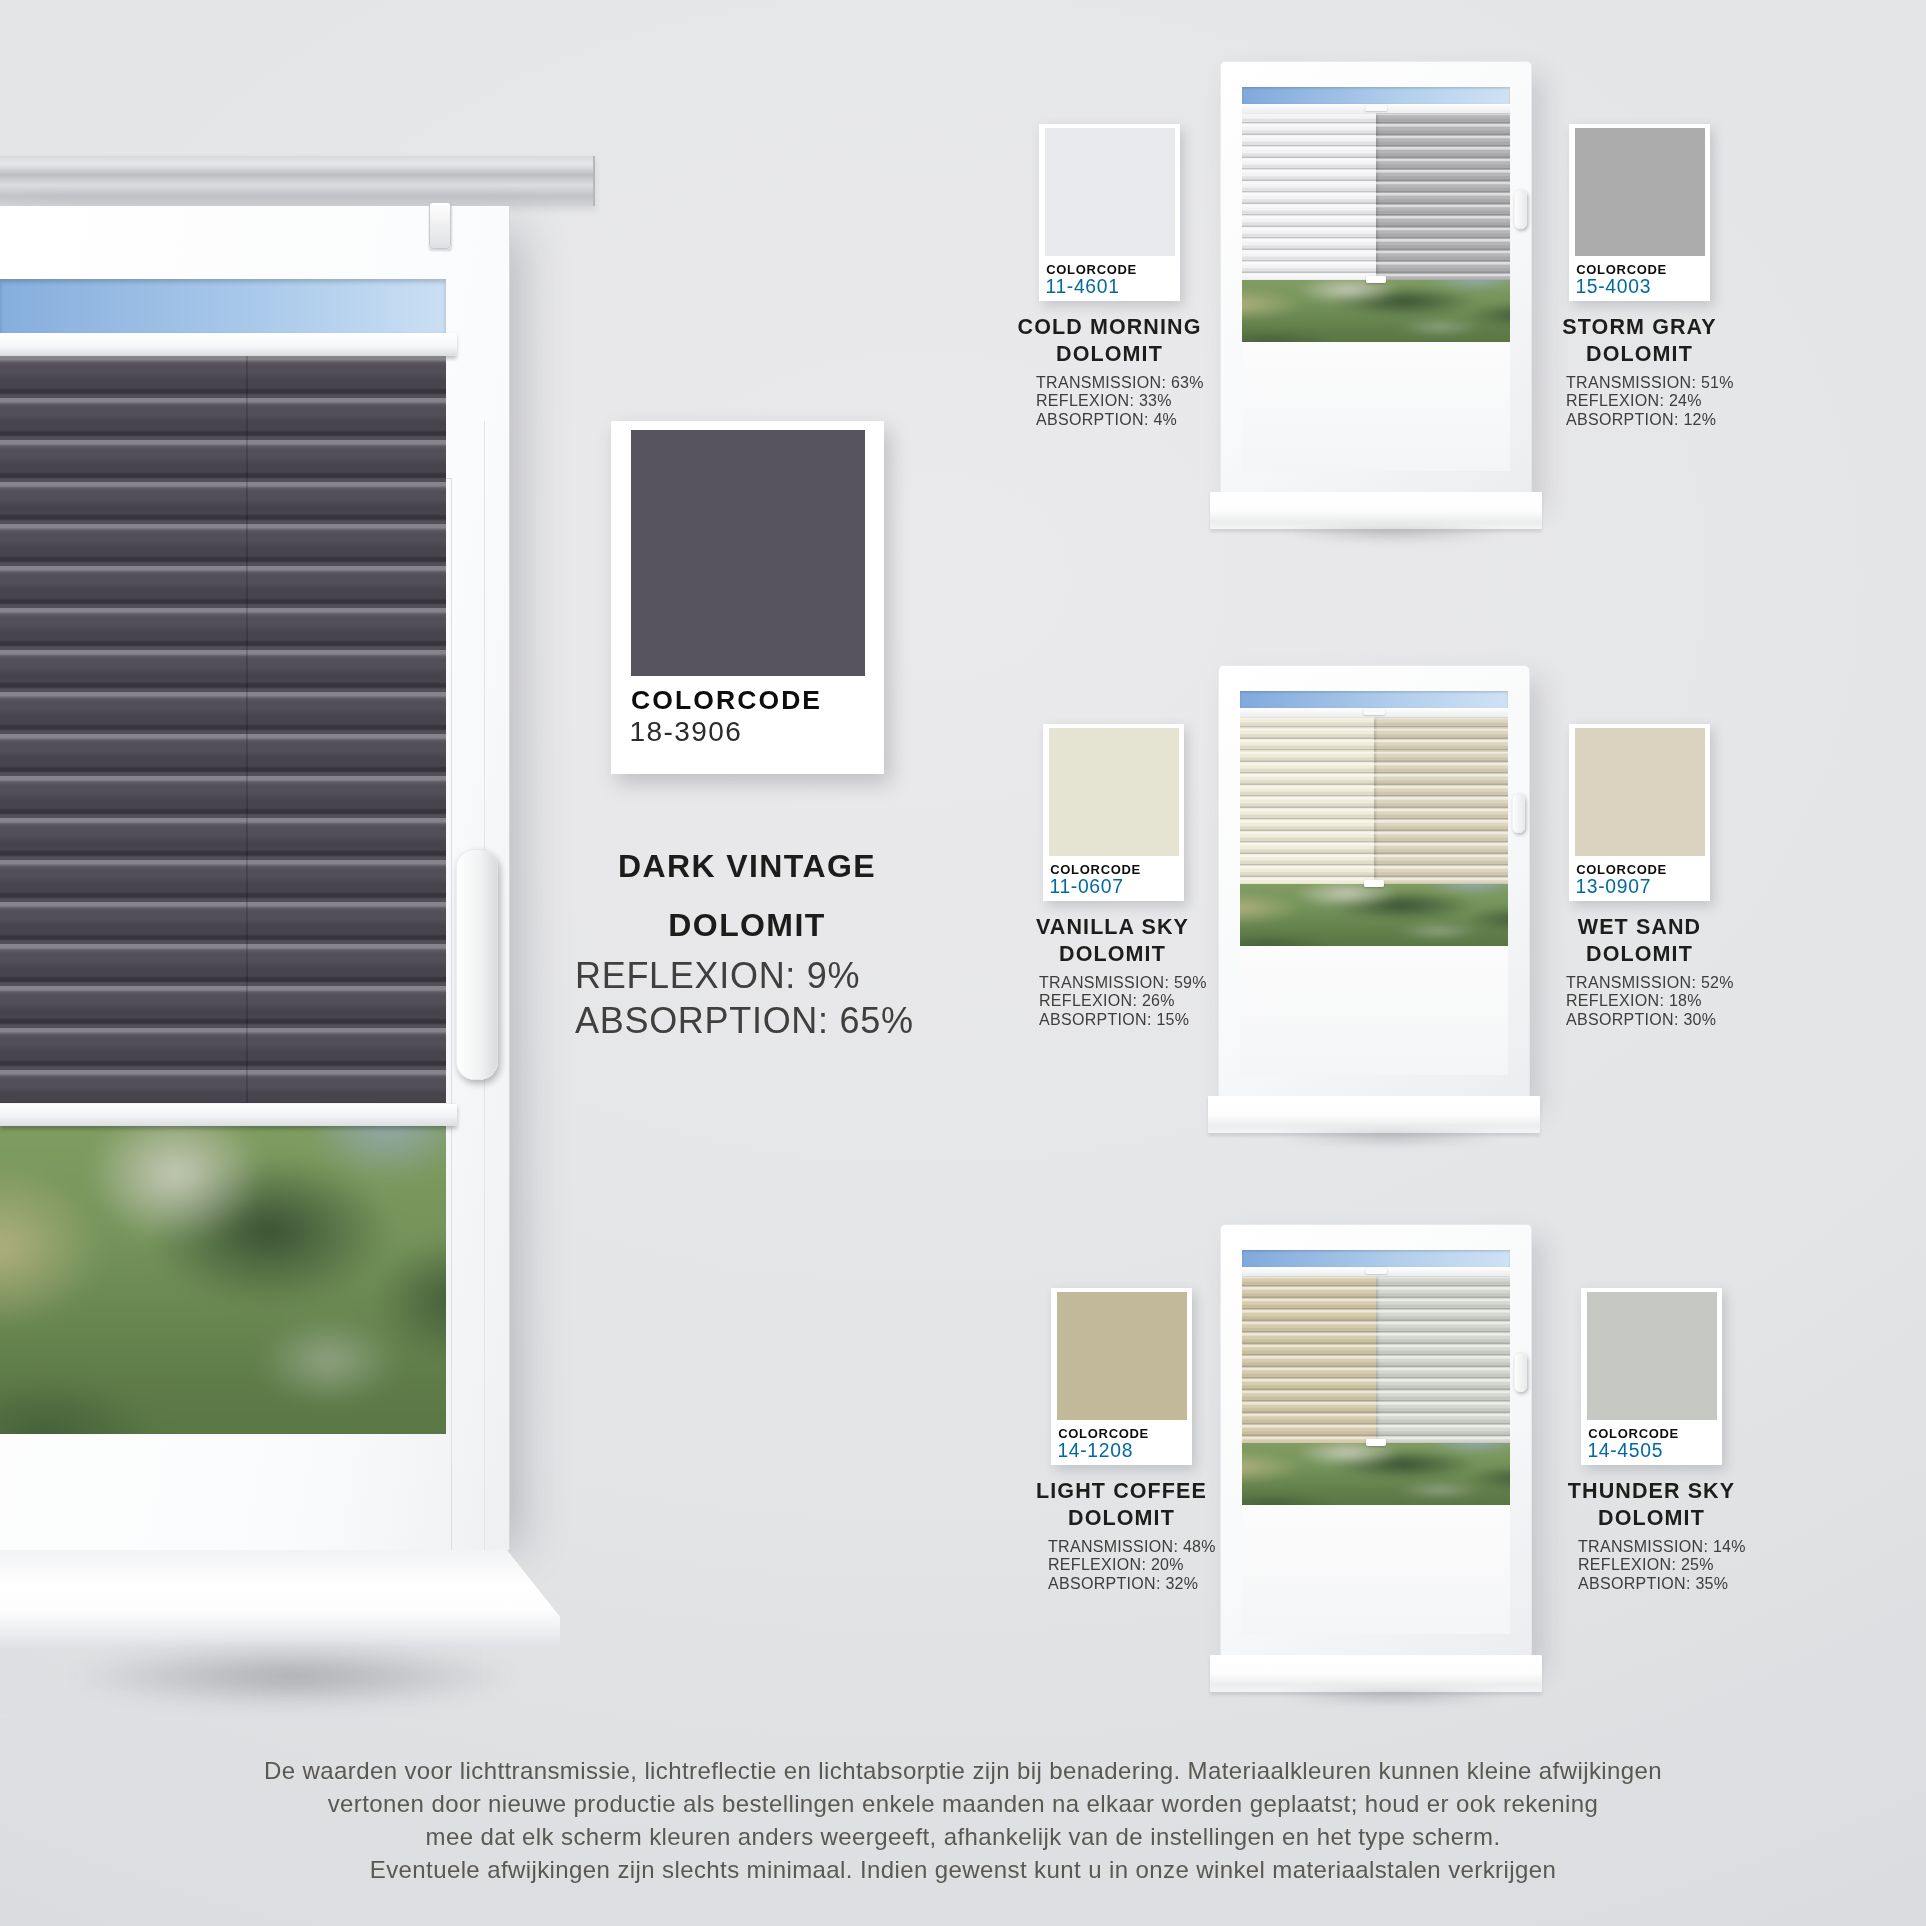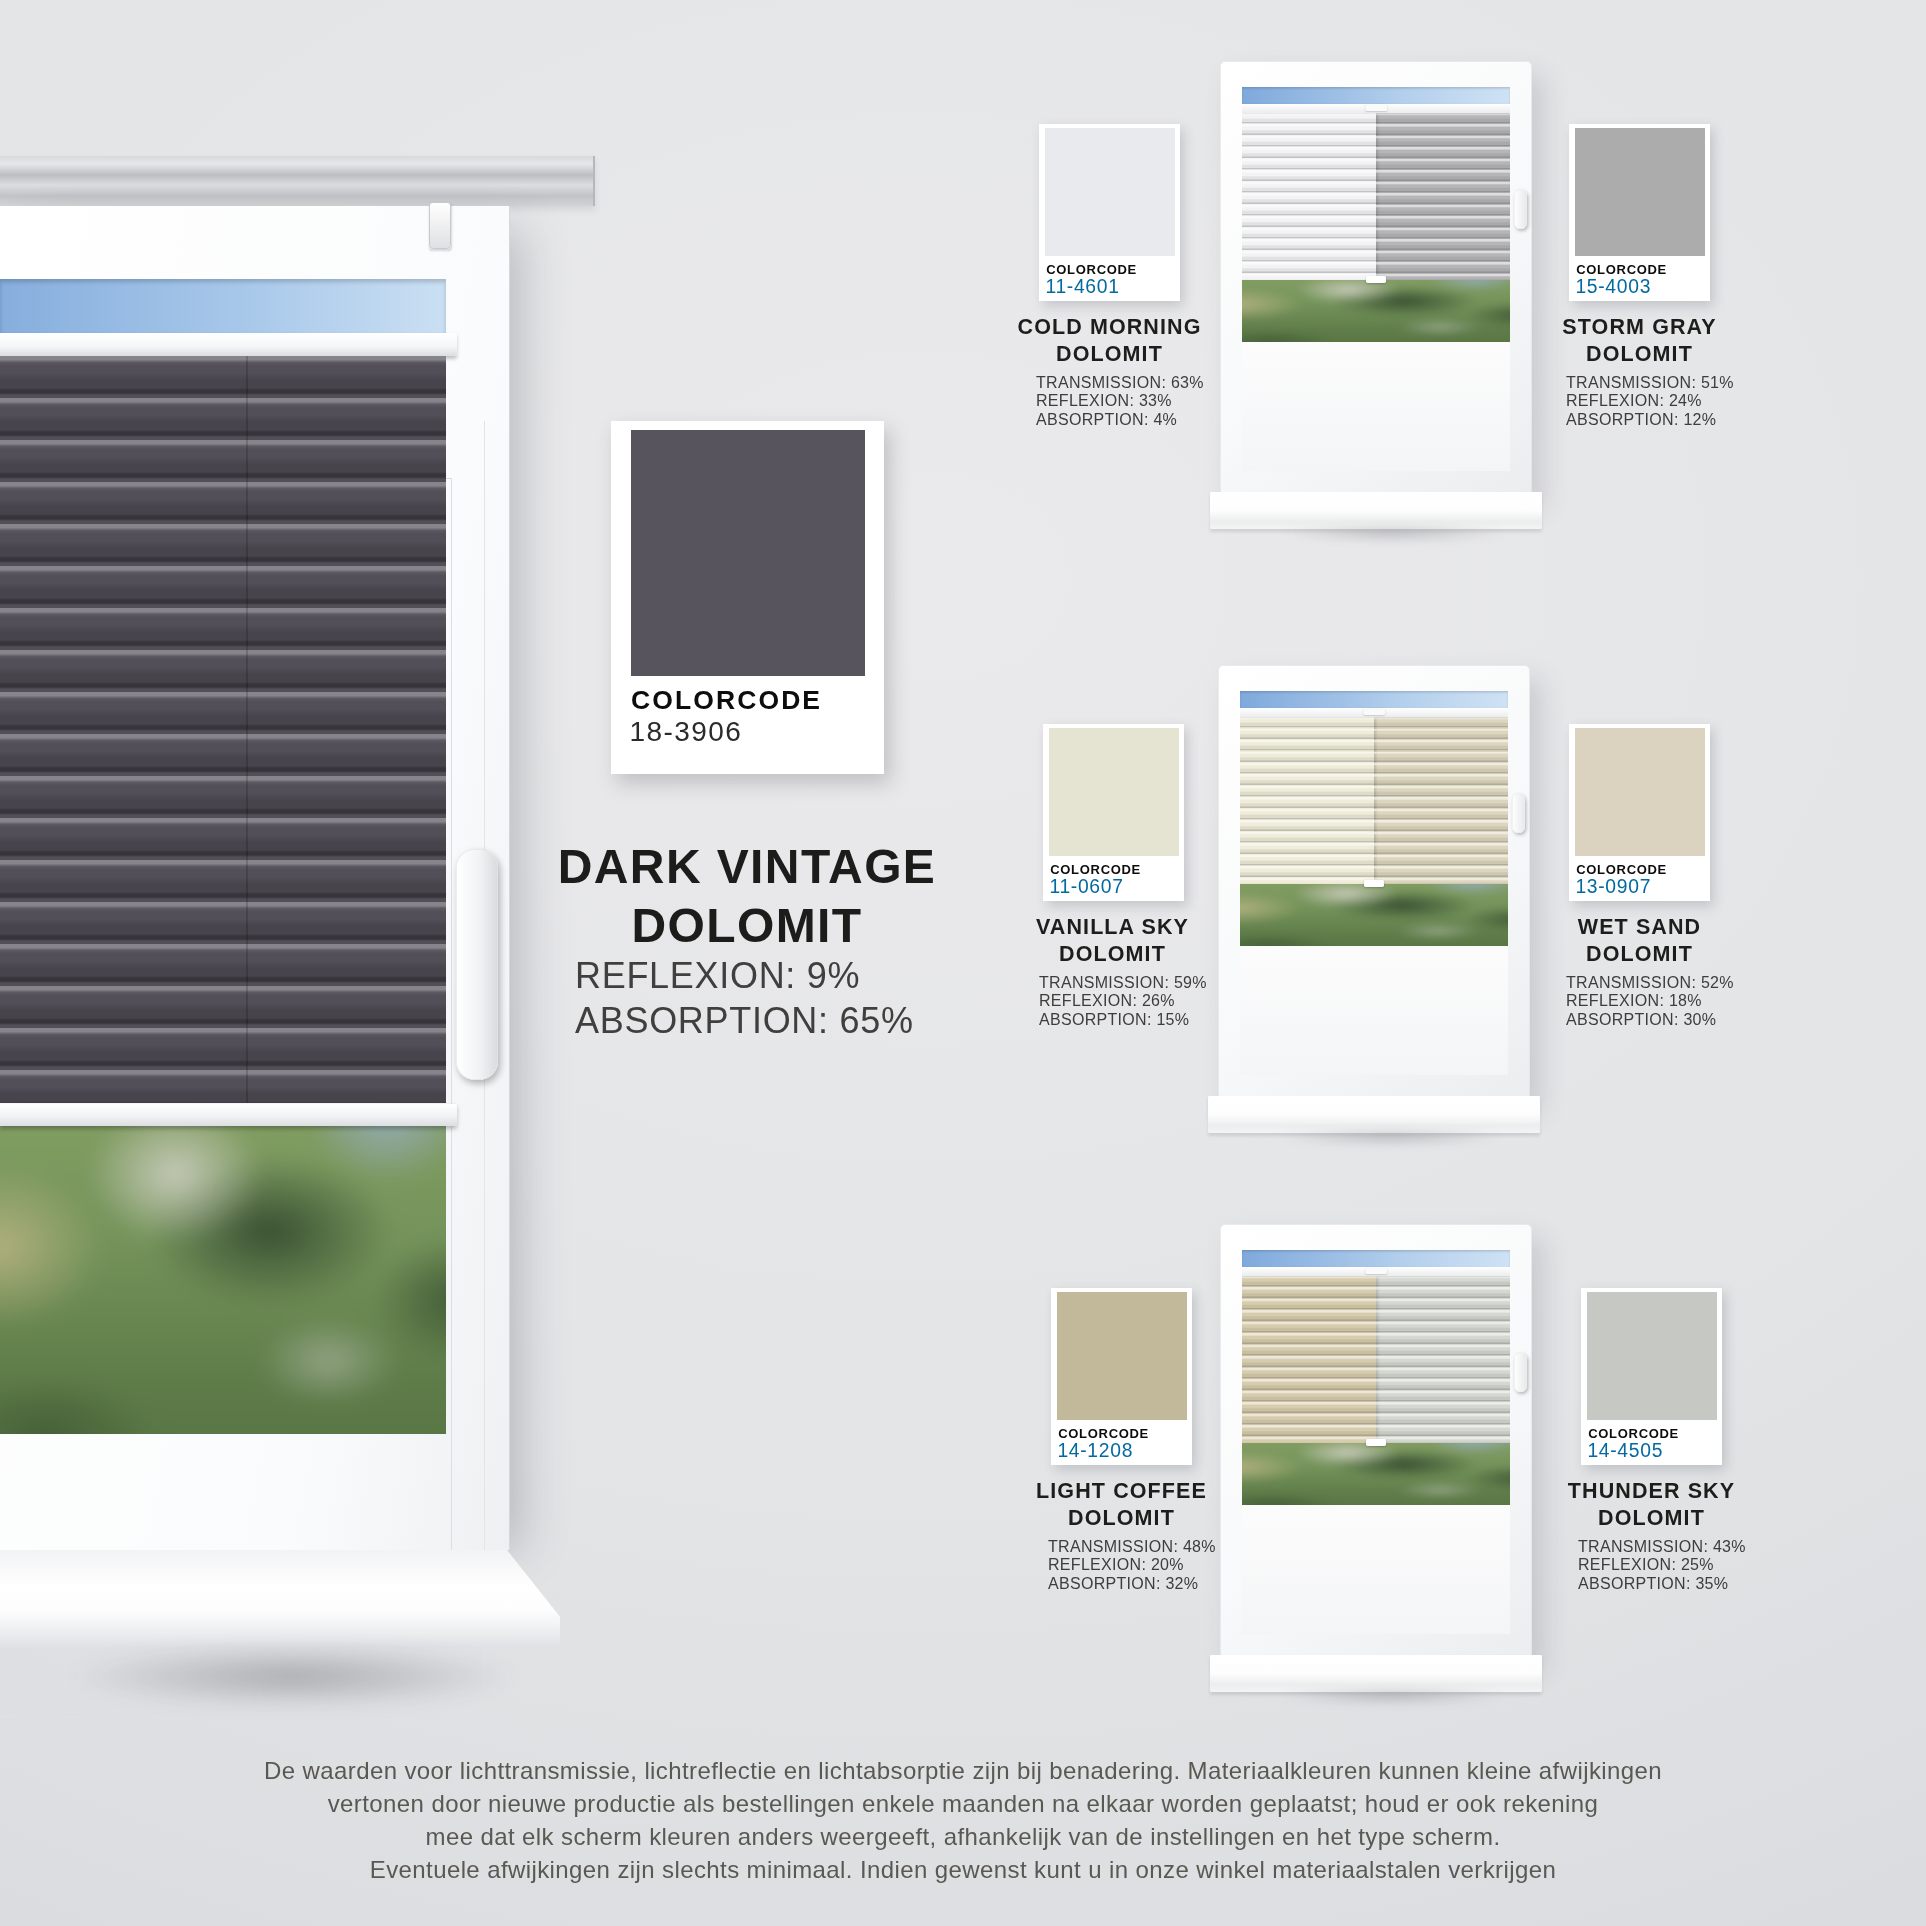--- a/index.html
+++ b/index.html
@@ -94,21 +94,21 @@
   .hero-card{
     position:absolute; left:611px; top:421px; width:273px; height:353px; background:#ffffff;
     box-shadow:5.7px 8.6px 18.6px rgba(70,72,80,.25);
   }
   .hero-swatch{ position:absolute; left:20px; top:8.6px; width:234px; height:246px; }
   .hero-cc{ position:absolute; left:20px; top:264px; font-size:26.5px; font-weight:bold; letter-spacing:2.1px; color:#0d0d0d; }
   .hero-code{ position:absolute; left:18.6px; top:295px; font-size:28px; letter-spacing:1.4px; color:#2c2b2a; }
 
   .hero-name{
     position:absolute; left:532px; top:837px; width:430px; text-align:center;
-    font-size:48px; font-weight:bold; letter-spacing:1.4px; line-height:59px; color:#1c1c1a;
+    font-size:32px; font-weight:bold; letter-spacing:1.4px; line-height:59px; color:#1c1c1a;
   }
   .hero-stats{
     position:absolute; left:575px; top:953px;
     font-size:36px; letter-spacing:0.7px; line-height:45px; color:#403f3d;
   }
 
   
   .vcard{
     position:absolute; width:141px; height:177px; background:#ffffff;
     box-shadow:3.6px 5px 11.5px rgba(70,72,80,.22);
@@ -385,21 +385,21 @@
     <div class="vswatch" style="background-color: rgb(198, 201, 195);"></div>
     <div class="vcc">COLORCODE</div>
     <div class="vcode">14-4505</div>
   </div>
   <div class="vinfo" style="left:1544px;top:1478px">
     <div class="vname">
       <div>THUNDER SKY</div>
       <div>DOLOMIT</div>
     </div>
     <div class="vstats">
-      <div>TRANSMISSION: 43%</div>
+      <div>TRANSMISSION: 14%</div>
       <div>REFLEXION: 25%</div>
       <div>ABSORPTION: 35%</div>
     </div>
   </div>
 
   <div class="footer">
     <div>De waarden voor lichttransmissie, lichtreflectie en lichtabsorptie zijn bij benadering. Materiaalkleuren kunnen kleine afwijkingen</div>
     <div>vertonen door nieuwe productie als bestellingen enkele maanden na elkaar worden geplaatst; houd er ook rekening</div>
     <div>mee dat elk scherm  kleuren anders weergeeft, afhankelijk van de instellingen en het type scherm.</div>
     <div>Eventuele afwijkingen zijn slechts minimaal. Indien gewenst kunt u in onze winkel materiaalstalen verkrijgen</div>

